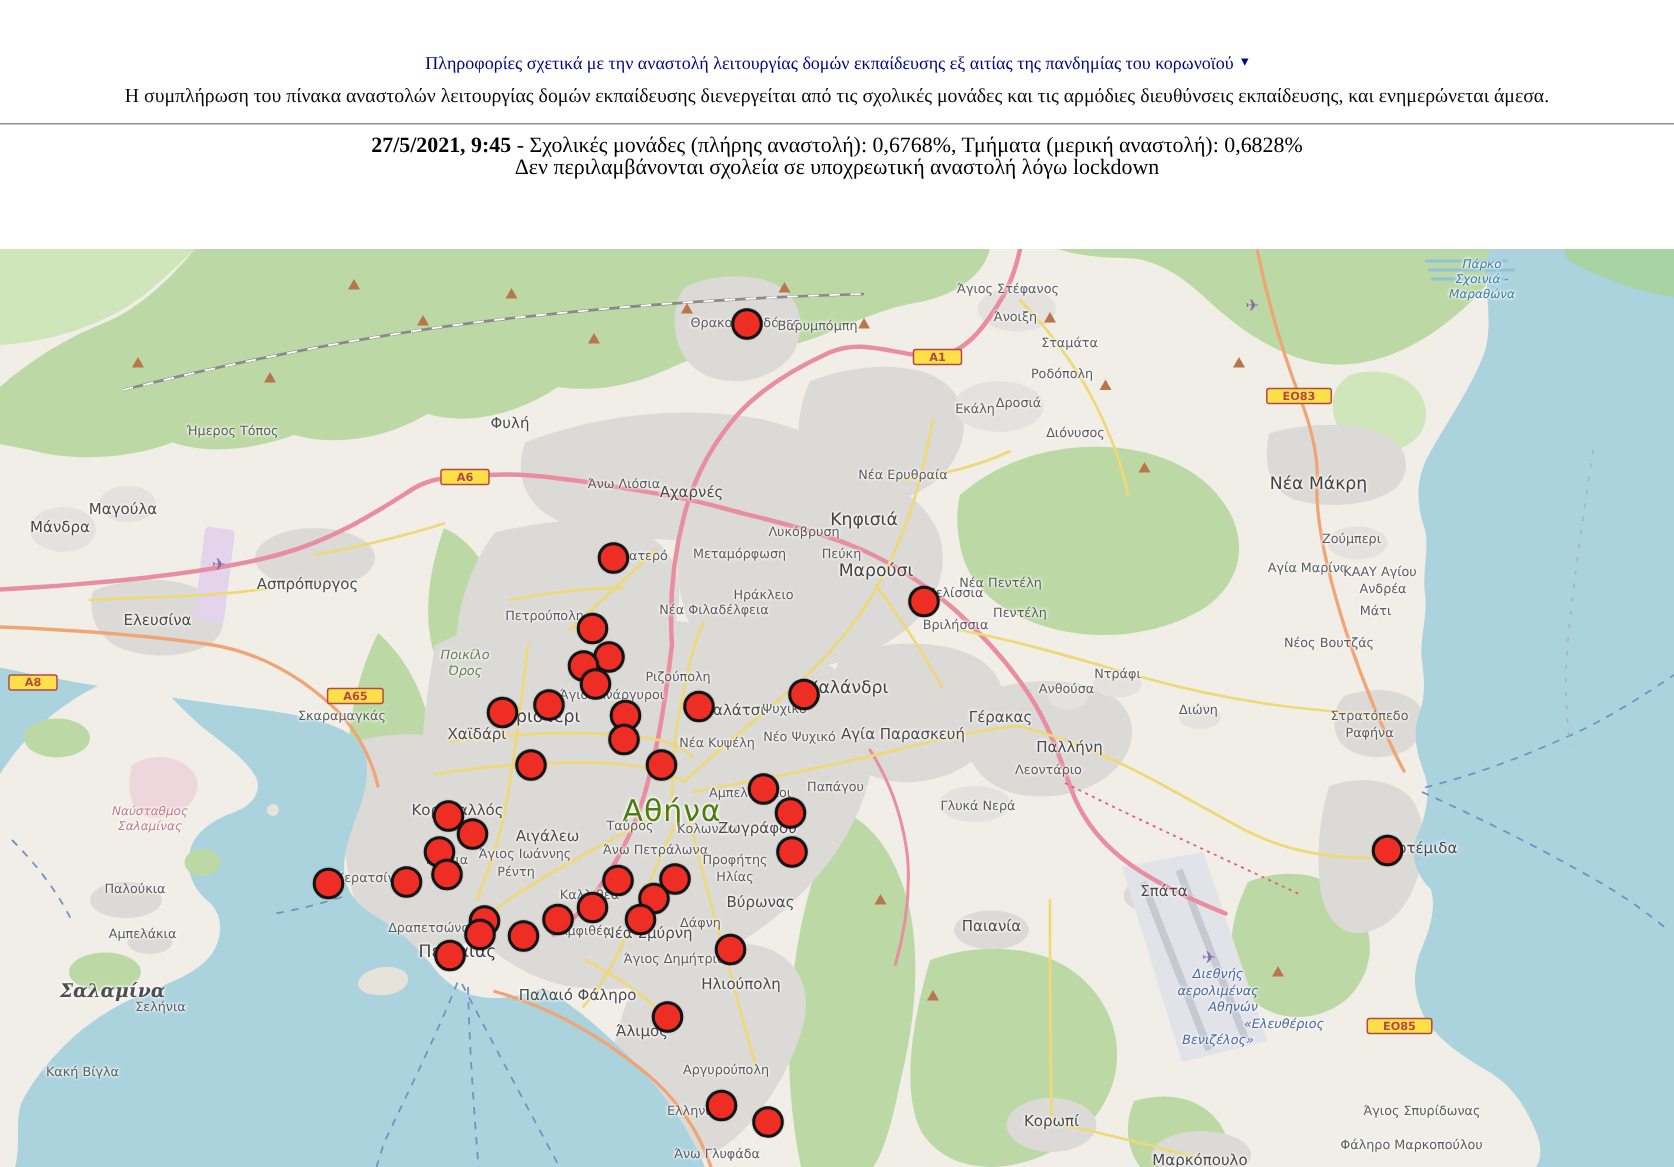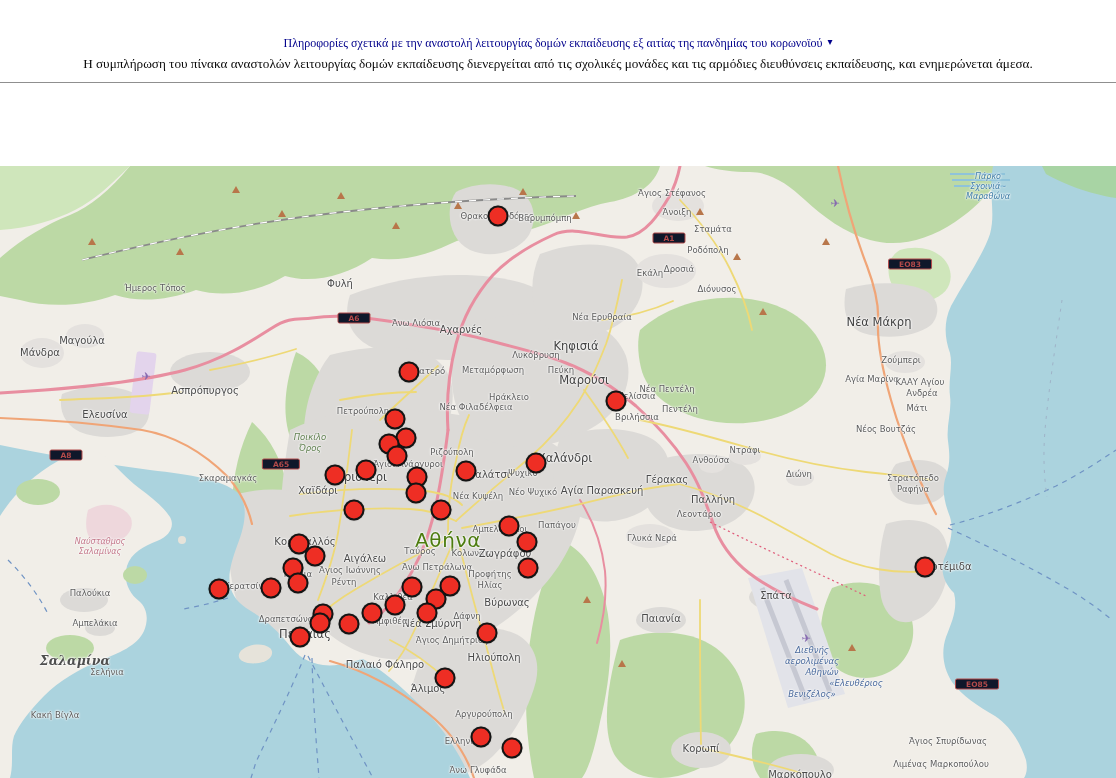--- a/index.html
+++ b/index.html
@@ -25,41 +25,47 @@
        text-shadow:0 0 2px #fff,0 0 2px #fff,0 0 3px #fff;pointer-events:none;}
   .lbl.big{font-size:11.5px;color:#424242;}
   .lbl.city{font-size:20px;color:#4d7c0f;letter-spacing:.6px;}
   .lbl.small{font-size:8.5px;color:#5c5c5c;}
   .lbl.island{font-family:"DejaVu Serif",serif;font-style:italic;font-size:12.5px;color:#4e4e4e;}
   .lbl.park{font-style:italic;font-size:8.5px;color:#5f7f4f;}
   .lbl.mil{font-style:italic;font-size:8px;color:#c4798b;}
   .lbl.air{font-style:italic;font-size:8.5px;color:#49699c;}
   .lbl.water{font-style:italic;font-size:8px;color:#3e7ca6;}
   .shield{position:absolute;transform:translate(-50%,-50%);font-family:"DejaVu Sans",sans-serif;
-       font-size:7.5px;font-weight:bold;color:#b34a4a;background:#0f172a;border:1px solid #b34a4a;
-       border-radius:2px;padding:0 10px;line-height:9px;pointer-events:none;margin-left:44px;}
+       font-size:7.5px;font-weight:bold;color:#b34a4a;background:#fde047;border:1px solid #b34a4a;
+       border-radius:2px;padding:0 10px;line-height:9px;pointer-events:none;}
   .marker{position:absolute;width:17px;height:17px;box-sizing:content-box;
        border:2.6px solid #141414;border-radius:50%;background:#ee2e24;
        transform:translate(-50%,-50%);cursor:pointer;
        box-shadow:0 0 1px rgba(0,0,0,.4);}
 </style>
 </head>
 <body>
 
 <div class="page">
 
   <div class="header">
     <div class="title-row">
       <span class="ttl">Πληροφορίες σχετικά με την αναστολή λειτουργίας δομών εκπαίδευσης εξ αιτίας της πανδημίας του κορωνοϊού</span><span class="caret">▾</span>
     </div>
     <div class="subtitle">Η συμπλήρωση του πίνακα αναστολών λειτουργίας δομών εκπαίδευσης διενεργείται από τις σχολικές μονάδες και τις αρμόδιες διευθύνσεις εκπαίδευσης, και ενημερώνεται άμεσα.</div>
   </div>
 
   <hr class="divider">
 
+  <div class="status">
+    <div class="l1">
+      <b>27/5/2021, 9:45</b><span> - Σχολικές μονάδες (πλήρης αναστολή): 0,6768%, Τμήματα (μερική αναστολή): 0,6828%</span>
+    </div>
+    <div class="l2">Δεν περιλαμβάνονται σχολεία σε υποχρεωτική αναστολή λόγω lockdown</div>
+  </div>
 
   <div class="map">
 
     <svg width="1116" height="612" viewBox="0 166 1116 612">
       <rect x="0" y="166" width="1116" height="612" fill="#f1eee8"></rect>
 
       <g fill="#bcd9a5" stroke="none">
         <path d="M130,166 L660,166 C655,185 635,198 610,202 C585,206 560,220 535,228 C505,238 475,232 450,244 C425,256 400,262 372,258 C345,276 312,284 285,276 C258,292 225,298 196,290 C168,300 140,303 115,295 C85,306 50,308 20,300 L0,296 L0,258 C20,240 45,225 70,215 C90,207 110,190 130,166 Z"></path>
         <path d="M0,166 L130,166 C110,185 95,200 75,210 C55,220 30,228 0,230 Z" fill="#cfe6bb"></path>
         <path d="M640,330 C665,308 700,296 738,298 C776,300 806,316 820,342 C832,365 826,390 802,406 C772,424 732,428 698,418 C668,409 647,392 641,368 C638,355 637,342 640,330 Z"></path>
@@ -287,21 +293,21 @@
         <span class="lbl mil" style="left: 100px; top: 385px;">Σαλαμίνας</span>
         <span class="lbl" style="left: 667px; top: 313px;">Γέρακας</span>
         <span class="lbl" style="left: 713px; top: 333px;">Παλλήνη</span>
         <span class="lbl small" style="left: 699px; top: 348px;">Λεοντάριο</span>
         <span class="lbl small" style="left: 652px; top: 372px;">Γλυκά Νερά</span>
         <span class="lbl" style="left: 602px; top: 324px;">Αγία Παρασκευή</span>
         <span class="lbl" style="left: 776px; top: 429px;">Σπάτα</span>
         <span class="lbl" style="left: 661px; top: 452px;">Παιανία</span>
         <span class="lbl" style="left: 701px; top: 582px;">Κορωπί</span>
         <span class="lbl" style="left: 800px; top: 608px;">Μαρκόπουλο</span>
-        <span class="lbl small" style="left: 941px; top: 598px;">Λιμένας Μαρκοπούλου</span>
+        <span class="lbl small" style="left: 941px; top: 598px;">Φάληρο Μαρκοπούλου</span>
         <span class="lbl small" style="left: 948px; top: 575px;">Άγιος Σπυρίδωνας</span>
         <span class="lbl big" style="left: 879px; top: 156px;">Νέα Μάκρη</span>
         <span class="lbl small" style="left: 901px; top: 194px;">Ζούμπερι</span>
         <span class="lbl small" style="left: 872px; top: 213px;">Αγία Μαρίνα</span>
         <span class="lbl small" style="left: 920px; top: 216px;">ΚΑΑΥ Αγίου</span>
         <span class="lbl small" style="left: 922px; top: 227px;">Ανδρέα</span>
         <span class="lbl small" style="left: 917px; top: 242px;">Μάτι</span>
         <span class="lbl small" style="left: 886px; top: 263px;">Νέος Βουτζάς</span>
         <span class="lbl small" style="left: 913px; top: 312px;">Στρατόπεδο</span>
         <span class="lbl small" style="left: 913px; top: 323px;">Ραφήνα</span>

